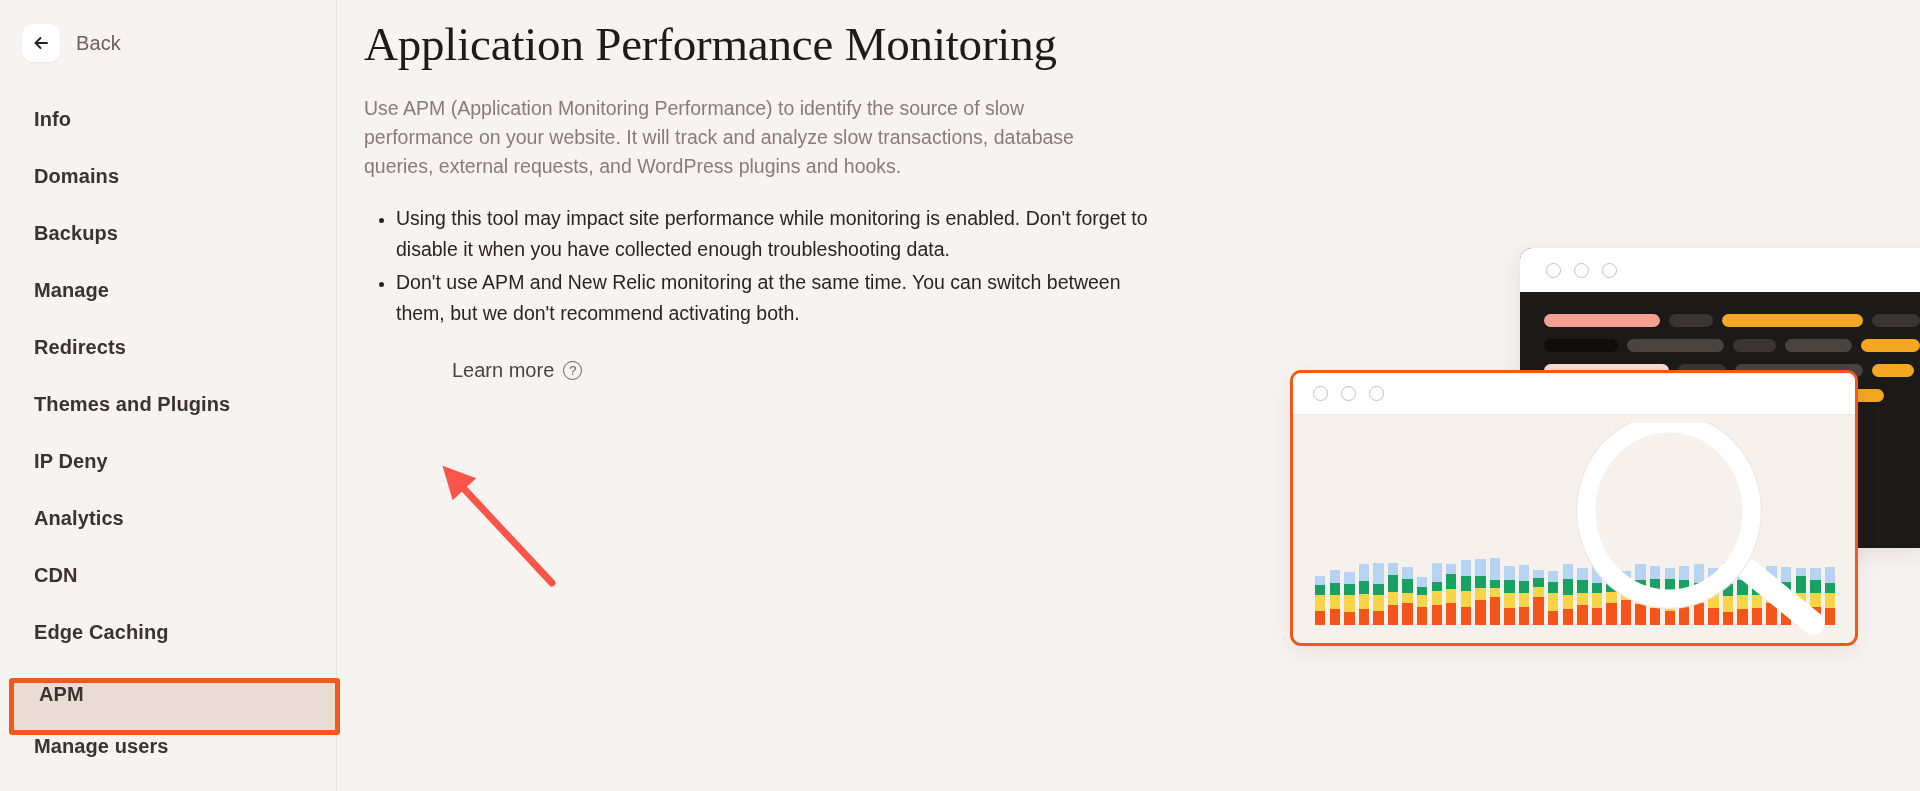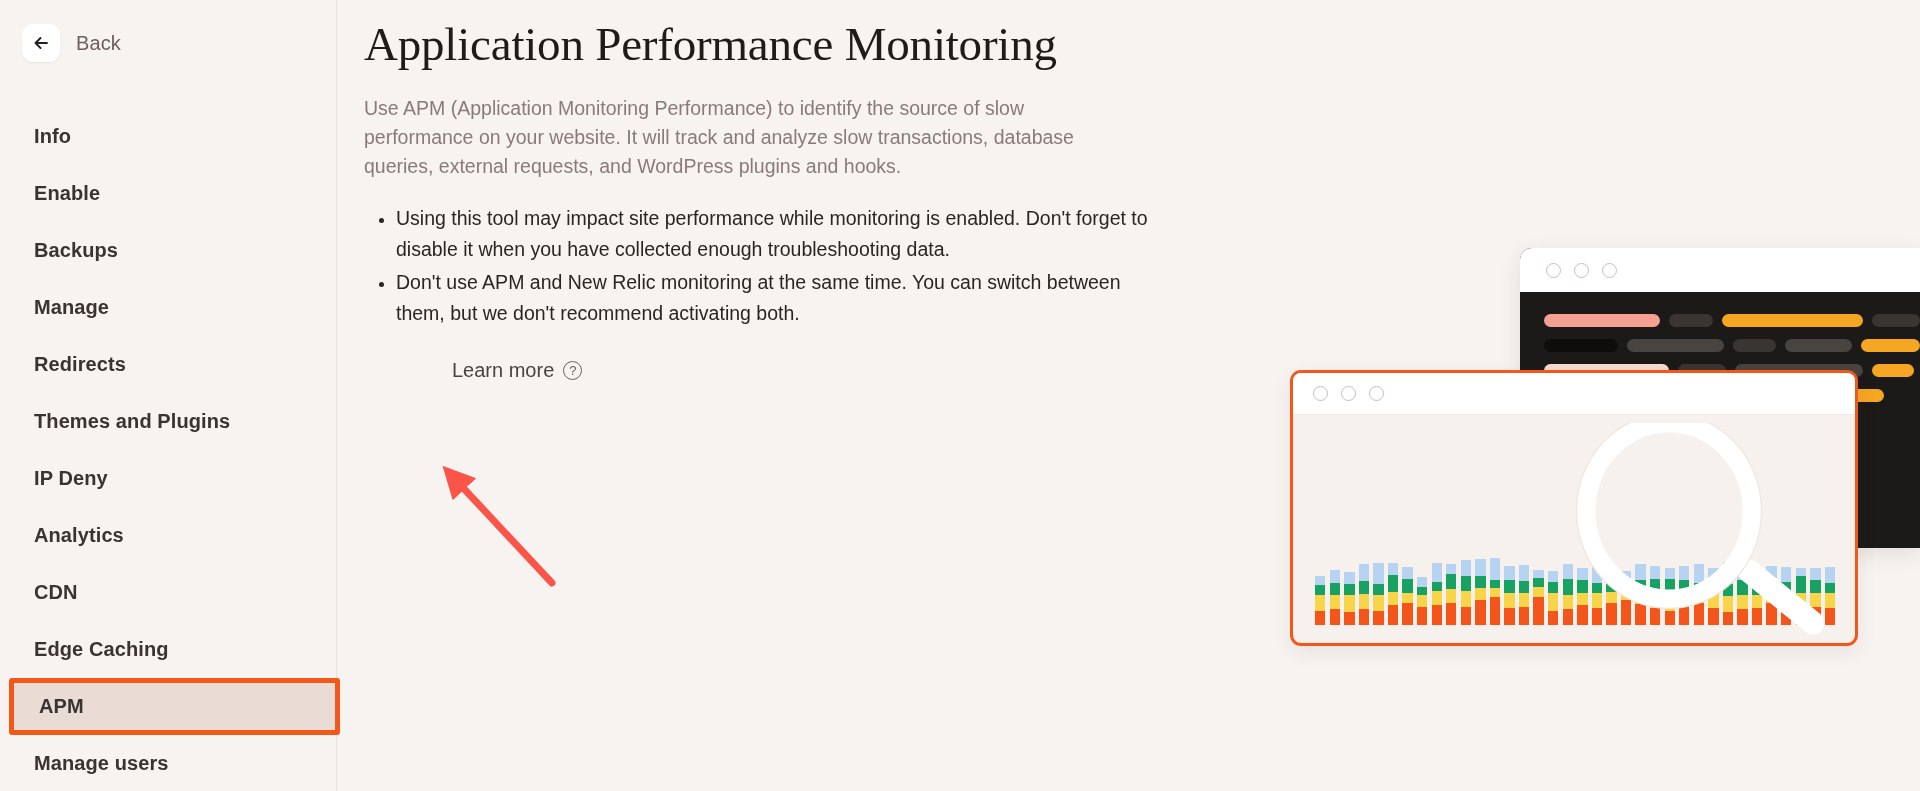--- a/index.html
+++ b/index.html
@@ -50,21 +50,21 @@
   }
 
   #nav-list {
     position: absolute;
     left: 0; top: 108px;
     width: 337px;
   }
   .nav-item {
     height: 57px;
     display: flex;
-    align-items: center;
+    align-items: flex-start;
     padding-left: 34px;
     box-sizing: border-box;
     font-size: 20px;
     font-weight: 700;
     color: #3A3330;
     letter-spacing: .1px;
     cursor: pointer;
   }
   .nav-item.highlighted {
     position: relative;
@@ -275,21 +275,21 @@
       </svg>
     </div>
     <span class="back-label">Back</span>
   </div>
 
   <nav id="nav-list">
       <div class="nav-item">
         <span>Info</span>
       </div>
       <div class="nav-item">
-        <span>Enable</span>
+        <span>Domains</span>
       </div>
       <div class="nav-item">
         <span>Backups</span>
       </div>
       <div class="nav-item">
         <span>Manage</span>
       </div>
       <div class="nav-item">
         <span>Redirects</span>
       </div>

